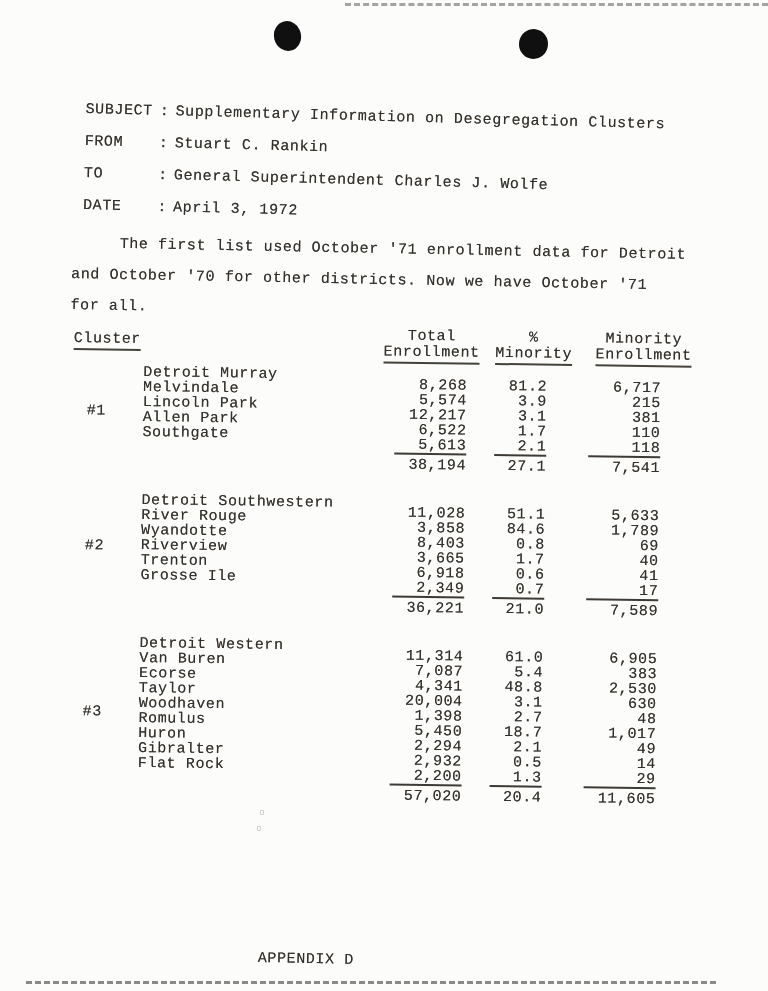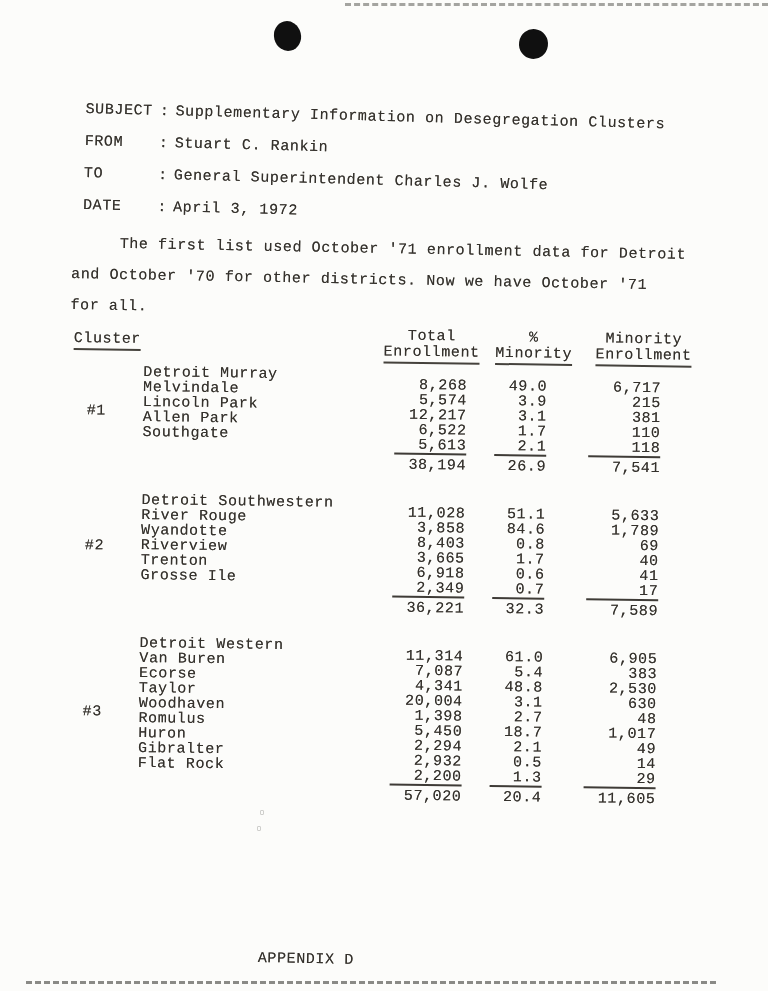--- a/index.html
+++ b/index.html
@@ -143,26 +143,26 @@
           </div>
           <div class="col-num col-total">
             <div class="num">8,268</div>
             <div class="num">5,574</div>
             <div class="num">12,217</div>
             <div class="num">6,522</div>
             <div class="num last">5,613</div>
             <div class="num total">38,194</div>
           </div>
           <div class="col-num col-pct">
-            <div class="num">49.0</div>
+            <div class="num">81.2</div>
             <div class="num">3.9</div>
             <div class="num">3.1</div>
             <div class="num">1.7</div>
             <div class="num last">2.1</div>
-            <div class="num total">26.9</div>
+            <div class="num total">27.1</div>
           </div>
           <div class="col-num col-minority">
             <div class="num">6,717</div>
             <div class="num">215</div>
             <div class="num">381</div>
             <div class="num">110</div>
             <div class="num last">118</div>
             <div class="num total">7,541</div>
           </div>
         </div>
@@ -185,21 +185,21 @@
             <div class="num last">2,349</div>
             <div class="num total">36,221</div>
           </div>
           <div class="col-num col-pct">
             <div class="num">51.1</div>
             <div class="num">84.6</div>
             <div class="num">0.8</div>
             <div class="num">1.7</div>
             <div class="num">0.6</div>
             <div class="num last">0.7</div>
-            <div class="num total">32.3</div>
+            <div class="num total">21.0</div>
           </div>
           <div class="col-num col-minority">
             <div class="num">5,633</div>
             <div class="num">1,789</div>
             <div class="num">69</div>
             <div class="num">40</div>
             <div class="num">41</div>
             <div class="num last">17</div>
             <div class="num total">7,589</div>
           </div>

